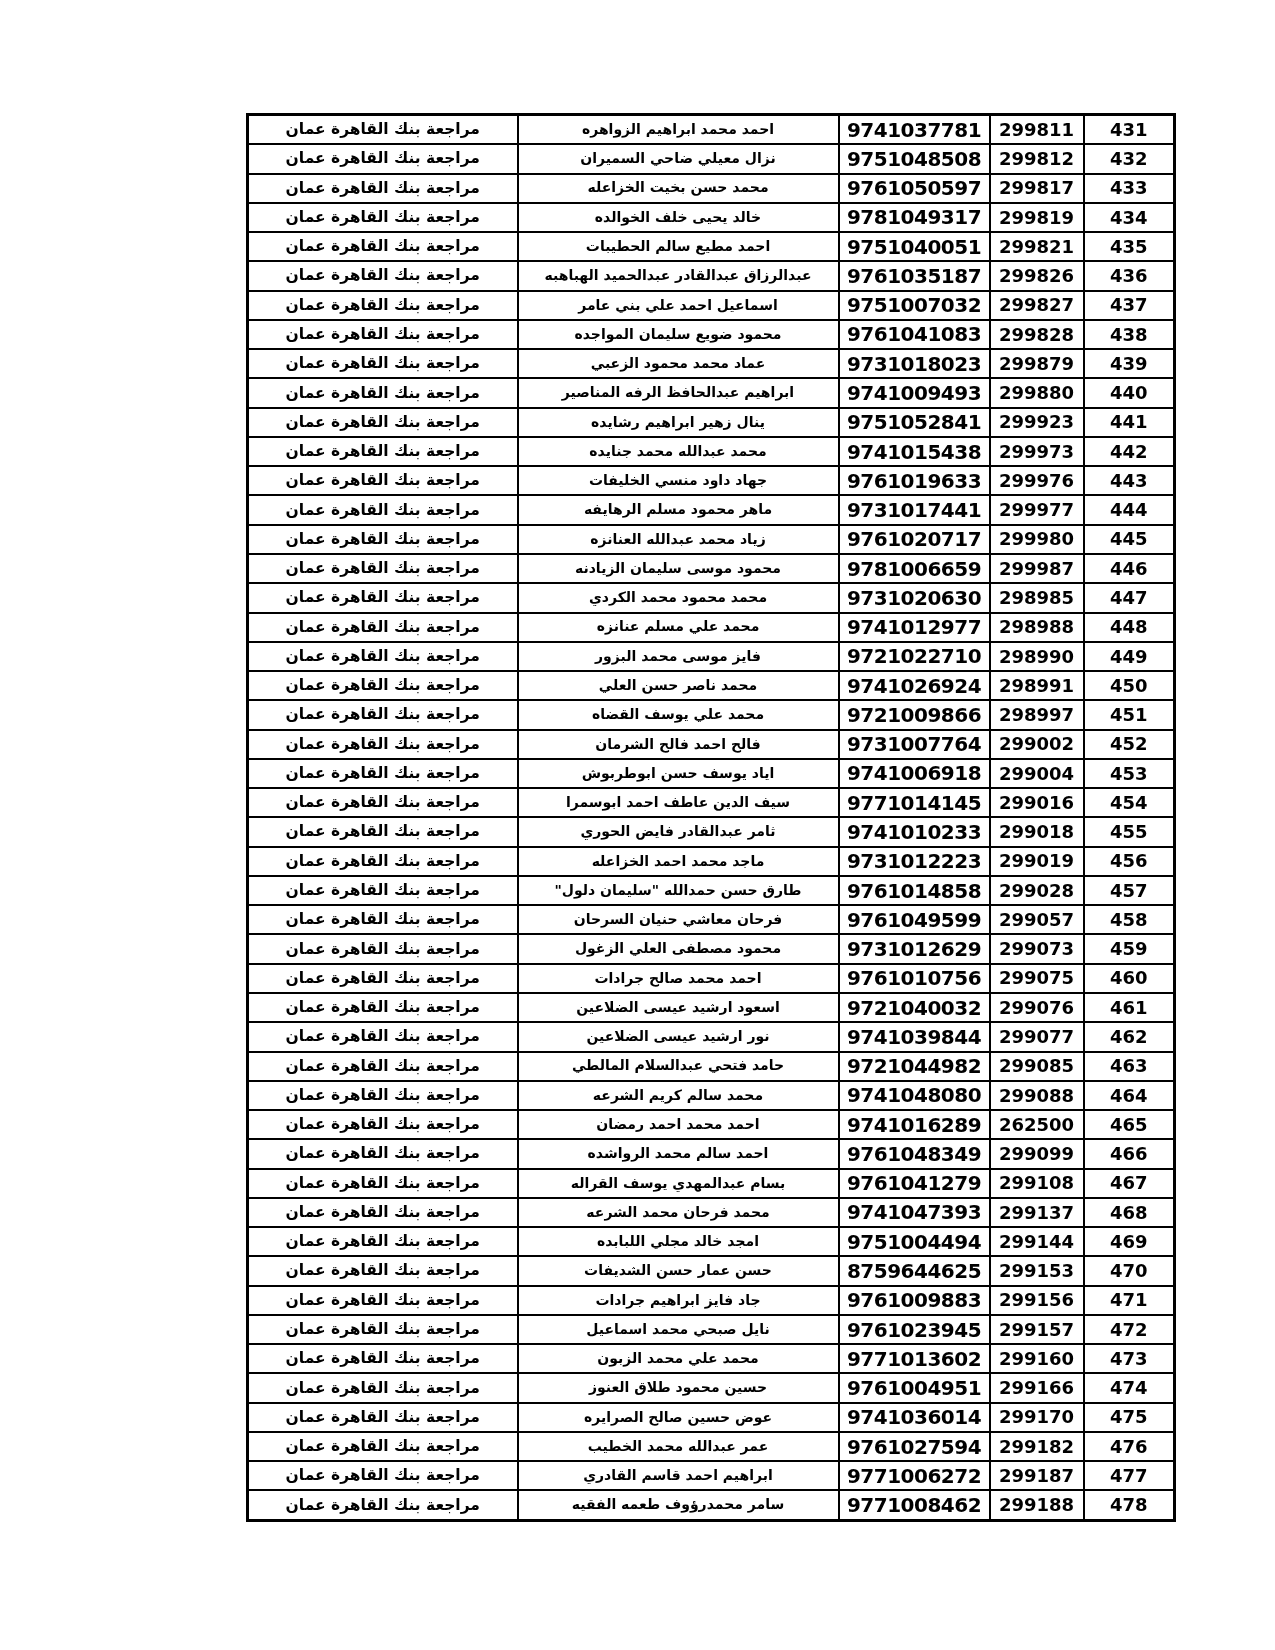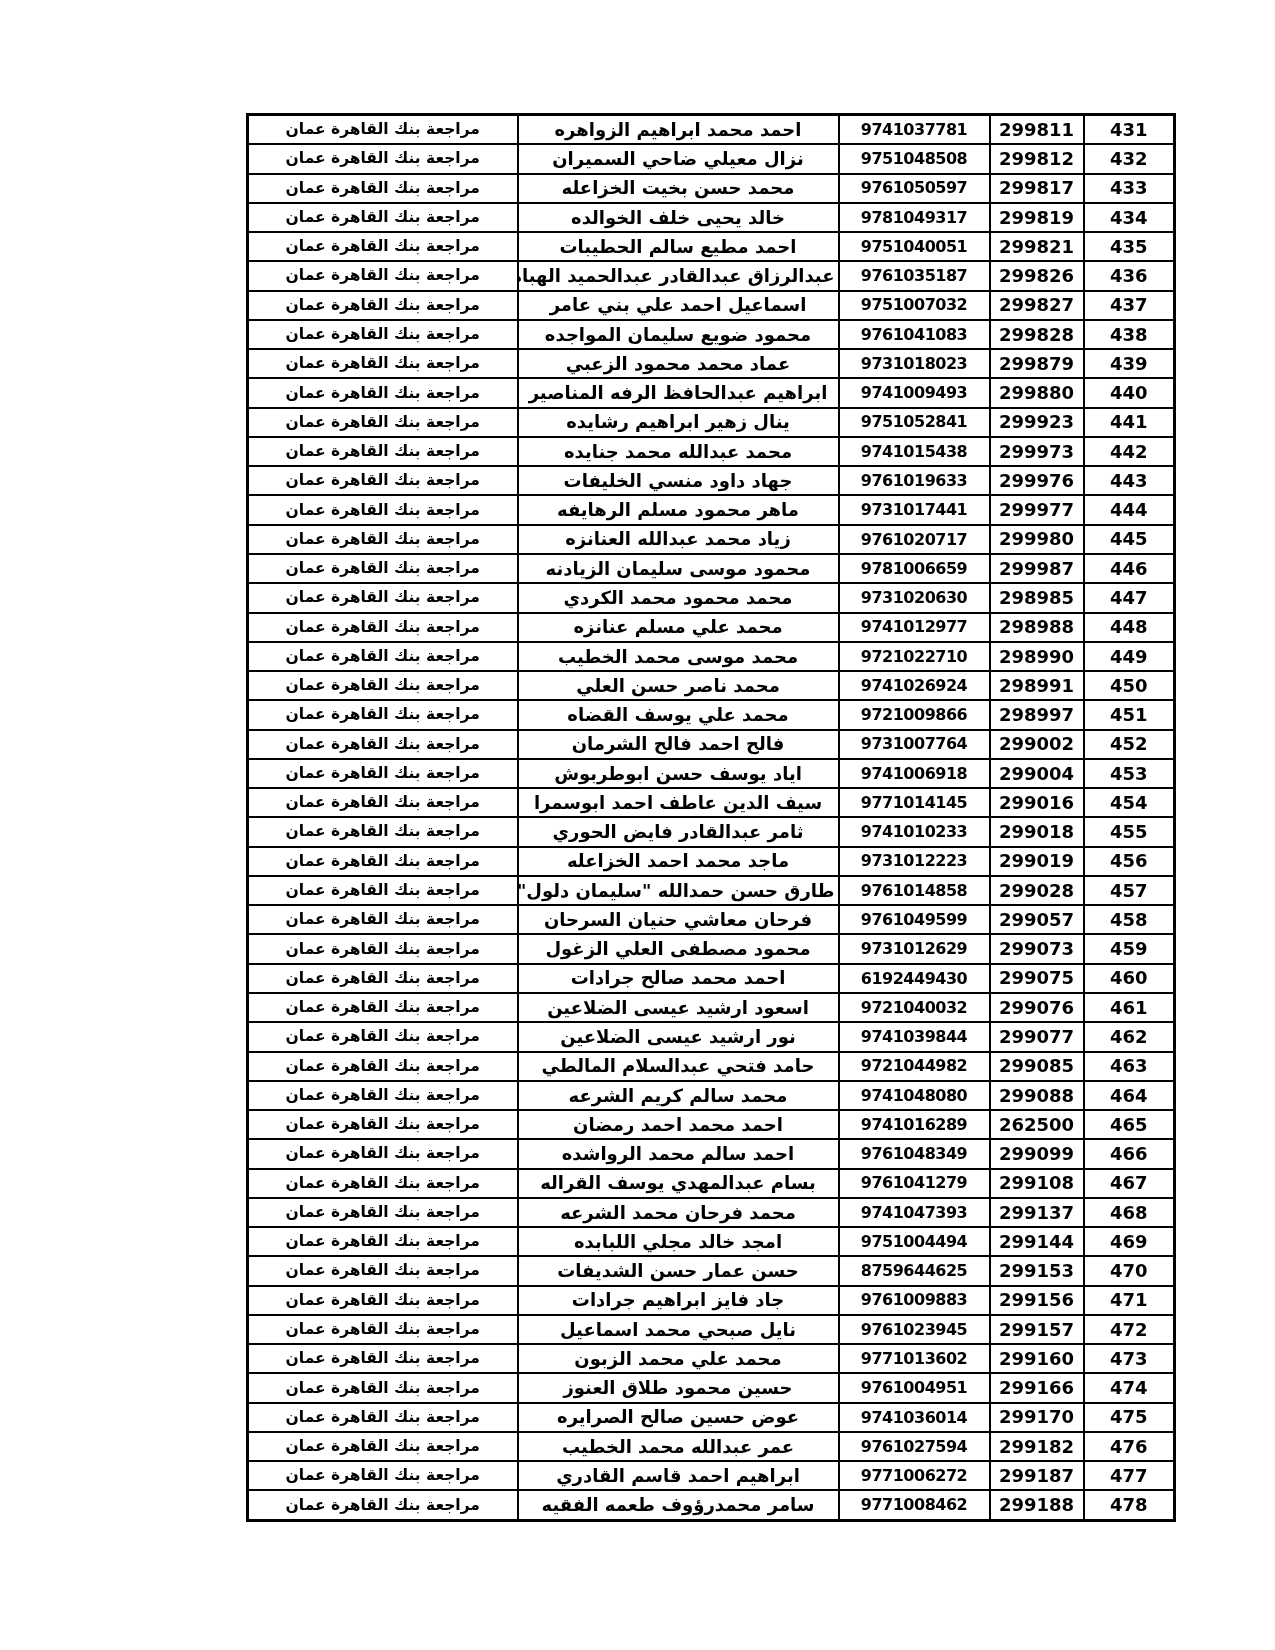--- a/index.html
+++ b/index.html
@@ -32,22 +32,22 @@
     font-family: "DejaVu Sans", sans-serif;
     font-weight: bold;
     text-align: center;
     vertical-align: middle;
     overflow: hidden;
     white-space: nowrap;
     line-height: 1.1;
   }
   td.col-serial   { font-size: 18px; margin-top: 32px; }
   td.col-reg      { font-size: 18px; }
-  td.col-nat      { font-size: 16px; letter-spacing: -0.5px; }
-  td.col-name     { font-size: 18px; }
+  td.col-nat      { font-size: 20px; letter-spacing: -0.5px; }
+  td.col-name     { font-size: 14px; }
   td.col-note     { font-size: 15.5px; }
   col.c-serial { width: 91px; }
   col.c-reg    { width: 94px; }
   col.c-nat    { width: 151px; }
   col.c-name   { width: 321px; }
   col.c-note   { width: 270px; }
 </style>
 </head>
 <body>
 
@@ -184,21 +184,21 @@
     <td class="col-serial">448</td>
     <td class="col-reg">298988</td>
     <td class="col-nat">9741012977</td>
     <td class="col-name">محمد علي مسلم عنانزه</td>
     <td class="col-note">مراجعة بنك القاهرة عمان</td>
   </tr>
         <tr>
     <td class="col-serial">449</td>
     <td class="col-reg">298990</td>
     <td class="col-nat">9721022710</td>
-    <td class="col-name">محمد موسى محمد الخطيب</td>
+    <td class="col-name">فايز موسى محمد البزور</td>
     <td class="col-note">مراجعة بنك القاهرة عمان</td>
   </tr>
         <tr>
     <td class="col-serial">450</td>
     <td class="col-reg">298991</td>
     <td class="col-nat">9741026924</td>
     <td class="col-name">محمد ناصر حسن العلي</td>
     <td class="col-note">مراجعة بنك القاهرة عمان</td>
   </tr>
         <tr>
@@ -260,21 +260,21 @@
         <tr>
     <td class="col-serial">459</td>
     <td class="col-reg">299073</td>
     <td class="col-nat">9731012629</td>
     <td class="col-name">محمود مصطفى العلي الزغول</td>
     <td class="col-note">مراجعة بنك القاهرة عمان</td>
   </tr>
         <tr>
     <td class="col-serial">460</td>
     <td class="col-reg">299075</td>
-    <td class="col-nat">6192449430</td>
+    <td class="col-nat">9761010756</td>
     <td class="col-name">احمد محمد صالح جرادات</td>
     <td class="col-note">مراجعة بنك القاهرة عمان</td>
   </tr>
         <tr>
     <td class="col-serial">461</td>
     <td class="col-reg">299076</td>
     <td class="col-nat">9721040032</td>
     <td class="col-name">اسعود ارشيد عيسى الضلاعين</td>
     <td class="col-note">مراجعة بنك القاهرة عمان</td>
   </tr>

